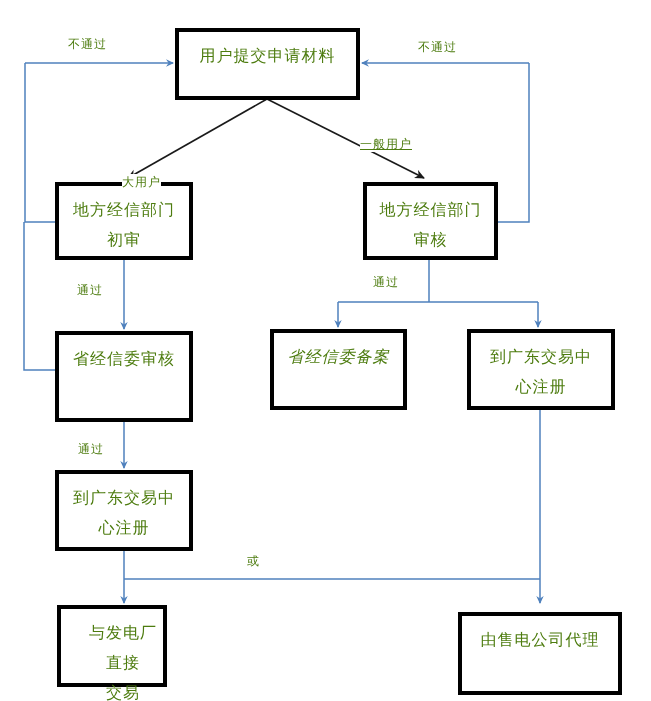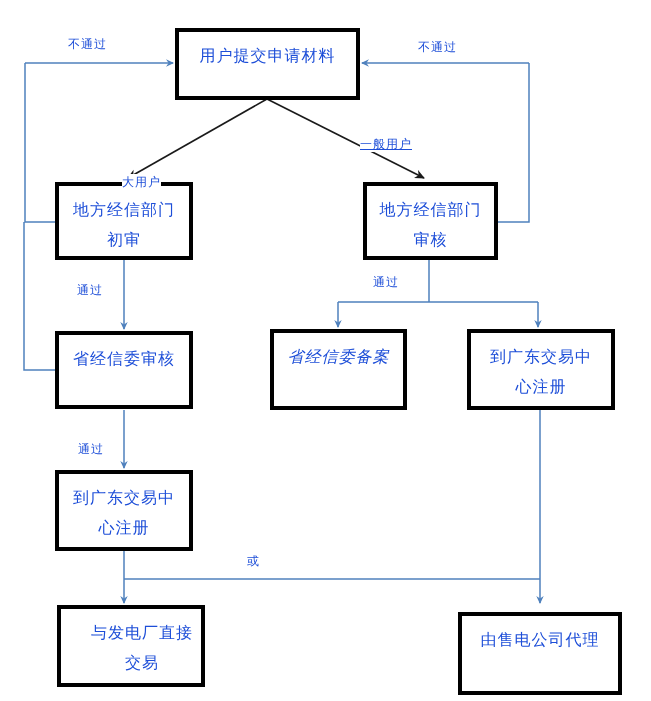--- a/index.html
+++ b/index.html
@@ -1,21 +1,21 @@
 <!DOCTYPE html>
 <html><head>
 <meta charset="utf-8">
 <style>
   html,body{margin:0;padding:0;background:#ffffff;}
   #canvas{
     position:relative;
     width:651px;height:701px;
     background:#ffffff;
     font-family:"Liberation Serif","DejaVu Serif",serif;
-    color:#1d4ed8;
+    color:#4d7c0f;
     overflow:hidden;
   }
   #edges{position:absolute;left:0;top:0;width:651px;height:701px;z-index:1;}
   .node{
     position:absolute;
     box-sizing:border-box;
     border:4px solid #000000;
     background:#ffffff;
     z-index:2;
     display:flex;
@@ -34,25 +34,25 @@
     font-size:12px;
     line-height:16px;
     white-space:nowrap;
     letter-spacing:1px;
     background:#ffffff;
   }
   
   #n-submit        {left:175px;top:28px; width:185px;height:72px;}
   #n-local-pre     {left:55px; top:182px;width:138px;height:78px;}
   #n-local-rev     {left:363px;top:182px;width:135px;height:78px;}
-  #n-prov-review   {left:55px; top:331px;width:138px;height:78px;}
+  #n-prov-review   {left:55px; top:331px;width:138px;height:91px;}
   #n-prov-record   {left:270px;top:329px;width:137px;height:81px;font-style:italic;}
   #n-register-right{left:467px;top:329px;width:148px;height:81px;}
   #n-register-left {left:55px; top:470px;width:138px;height:81px;}
-  #n-direct-trade  {left:57px; top:605px;width:148px;height:82px;padding-left:22px;}
+  #n-direct-trade  {left:57px; top:605px;width:110px;height:82px;padding-left:22px;}
   #n-agent-trade   {left:458px;top:612px;width:164px;height:83px;}
   
   #l-fail-left   {left:68px; top:36px;}
   #l-fail-right  {left:418px;top:39px;}
   #l-large-user  {left:122px;top:136px;margin-top:38px;}
   #l-general-user{left:360px;top:136px;text-decoration:underline;}
   #l-pass-left-1 {left:77px; top:282px;}
   #l-pass-right  {left:373px;top:274px;}
   #l-pass-left-2 {left:78px; top:441px;}
   #l-or          {left:247px;top:553px;}

